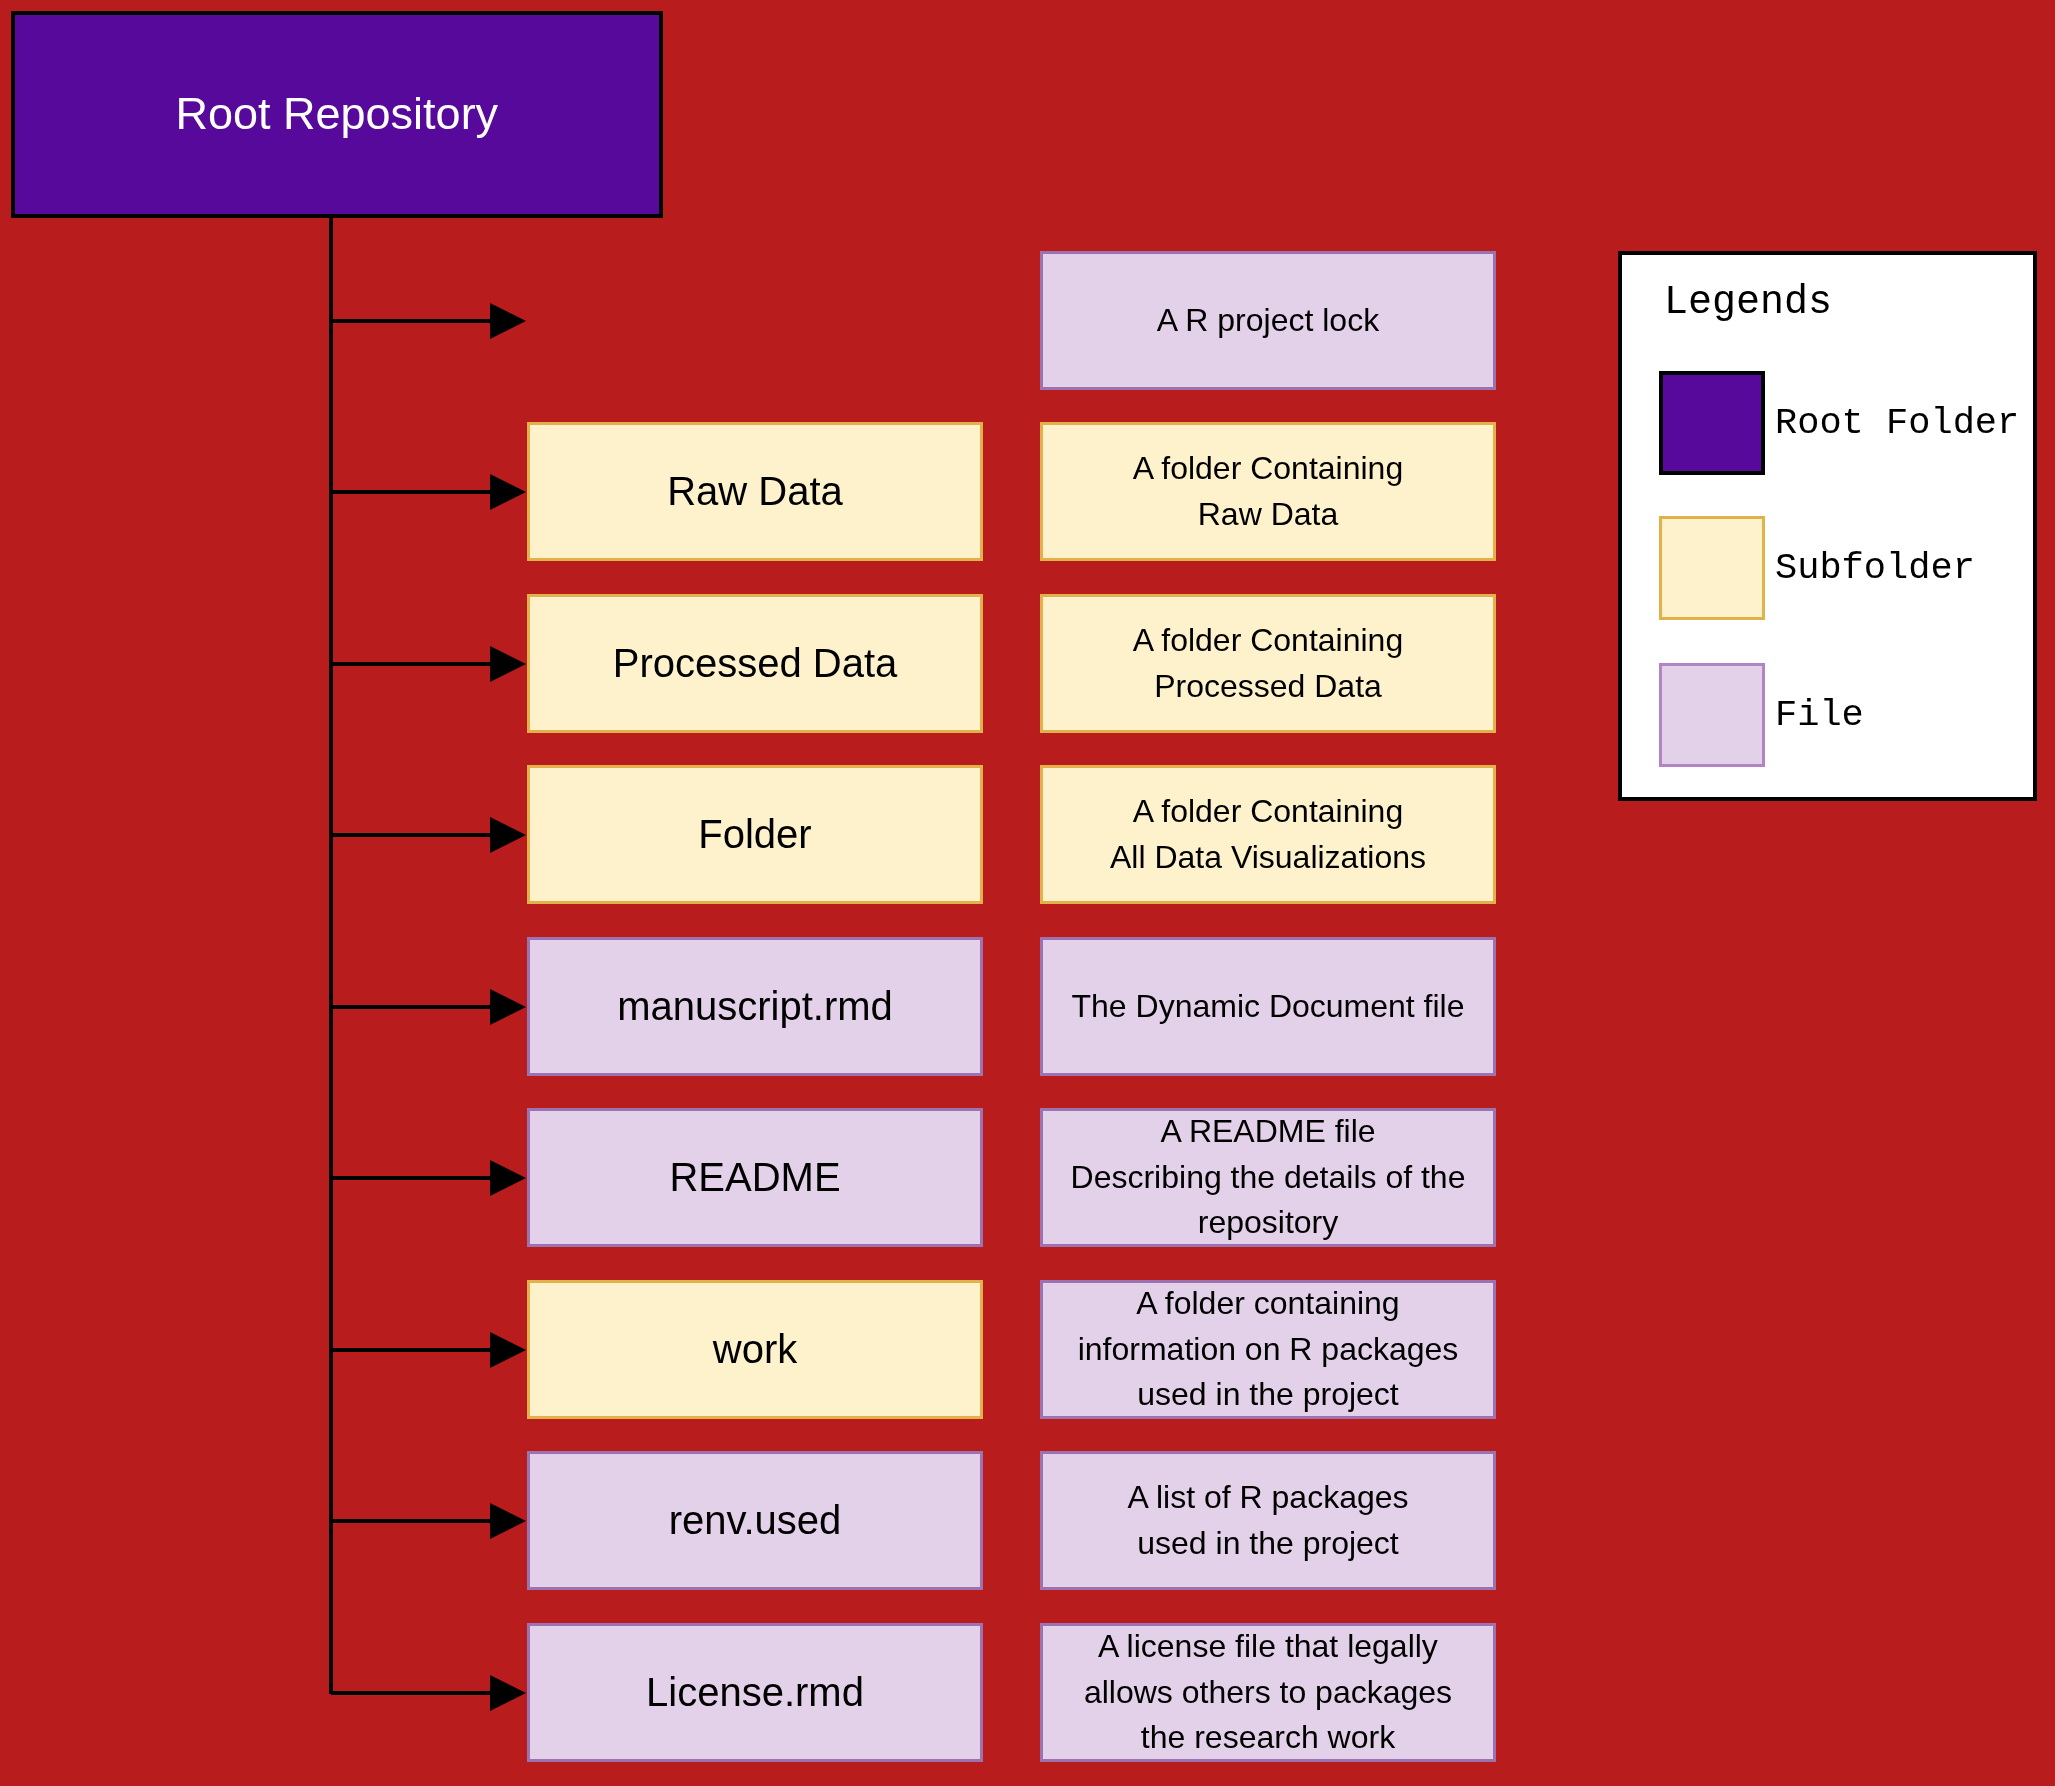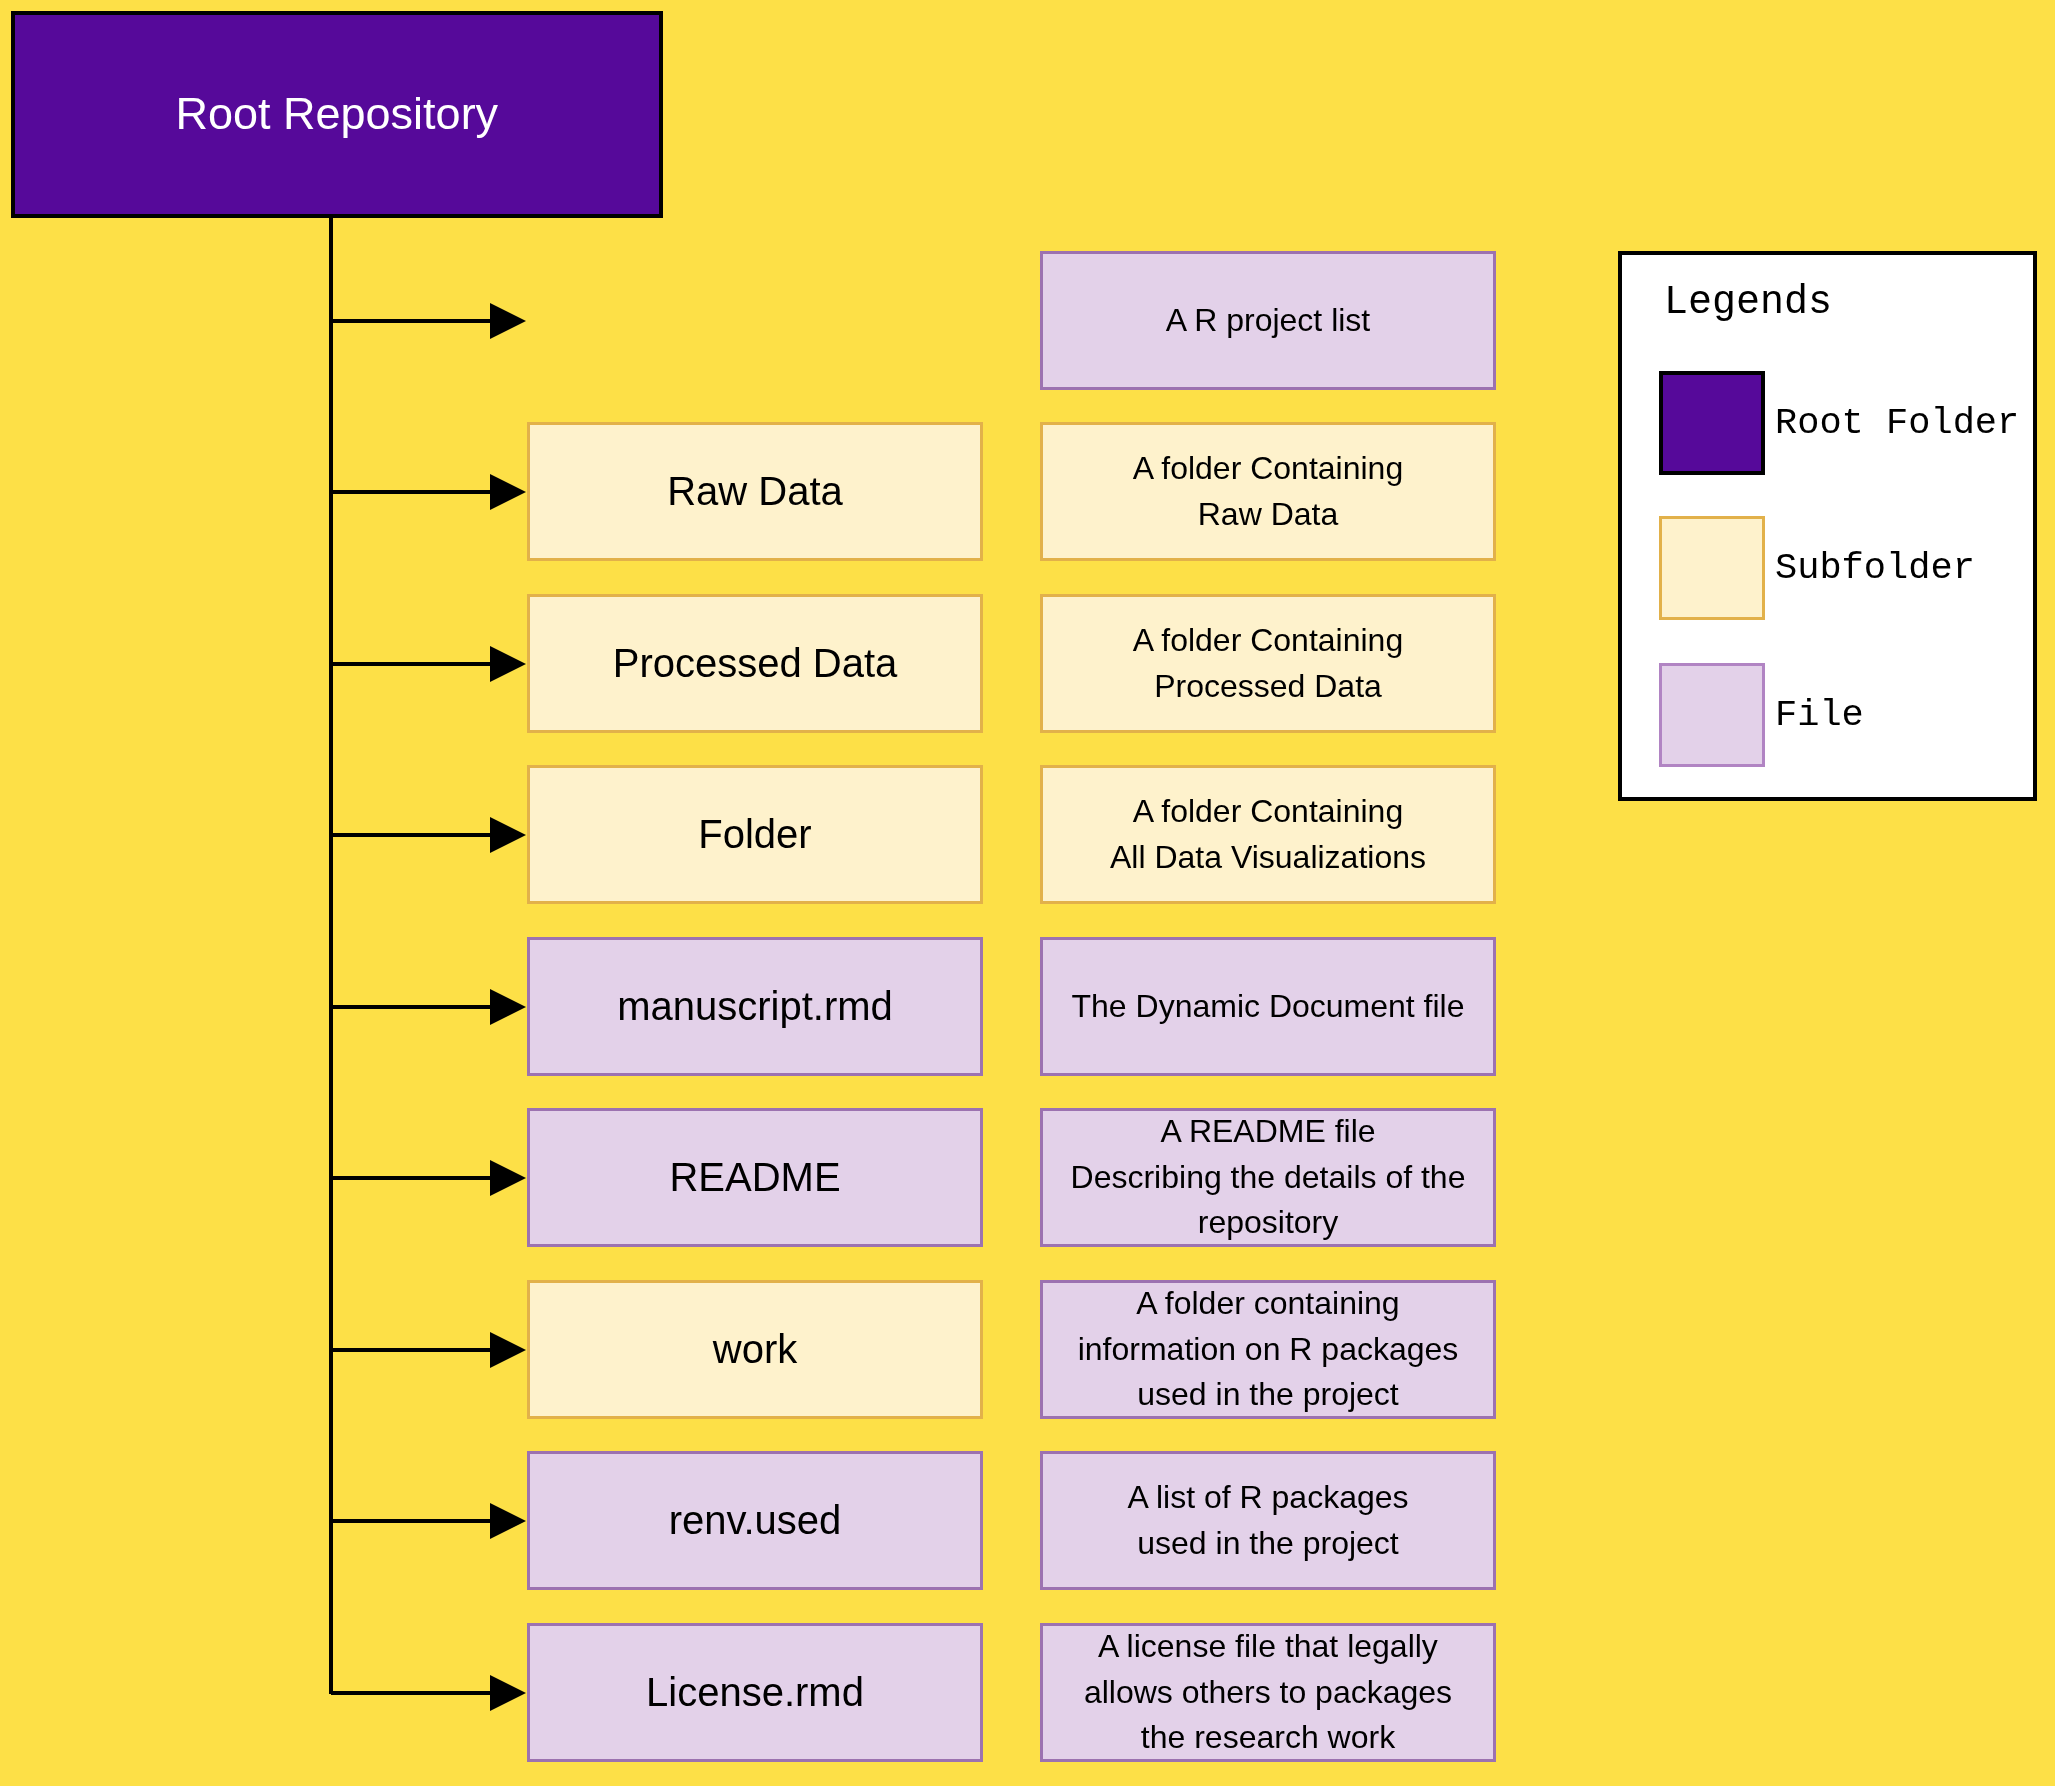--- a/index.html
+++ b/index.html
@@ -3,21 +3,21 @@
 <meta charset="utf-8">
 <style>
   html, body { margin: 0; padding: 0; background: #ffffff; }
   * { box-sizing: border-box; }
   body { font-family: "Liberation Sans", "DejaVu Sans", sans-serif; color: #000; }
 
   .canvas {
     position: relative;
     width: 2056px;
     height: 1786px;
-    background: #fde047;
+    background: #b91c1c;
     overflow: hidden;
   }
 
   
   .root-box {
     position: absolute;
     left: 10.8px; top: 10.8px;
     width: 652px; height: 207px;
     background: var(--root-fill, #56099A);
     border: 4.6px solid var(--line, #000);
@@ -123,21 +123,21 @@
   <div class="root-box">
     <span>Root Repository</span>
   </div>
 
   <div class="trunk"></div>
 
   <div class="row" style="top:251px">
     <div class="hline"></div>
     <div class="arrowhead"></div>
     <div class="node-box desc-box type-file">
-      <span>A R project list</span>
+      <span>A R project lock</span>
     </div>
   </div>
 
   <div class="row" style="top:422px">
     <div class="hline"></div>
     <div class="arrowhead"></div>
     <div class="node-box name-box type-subfolder">
       <span>Raw Data</span>
     </div>
     <div class="node-box desc-box type-subfolder">

